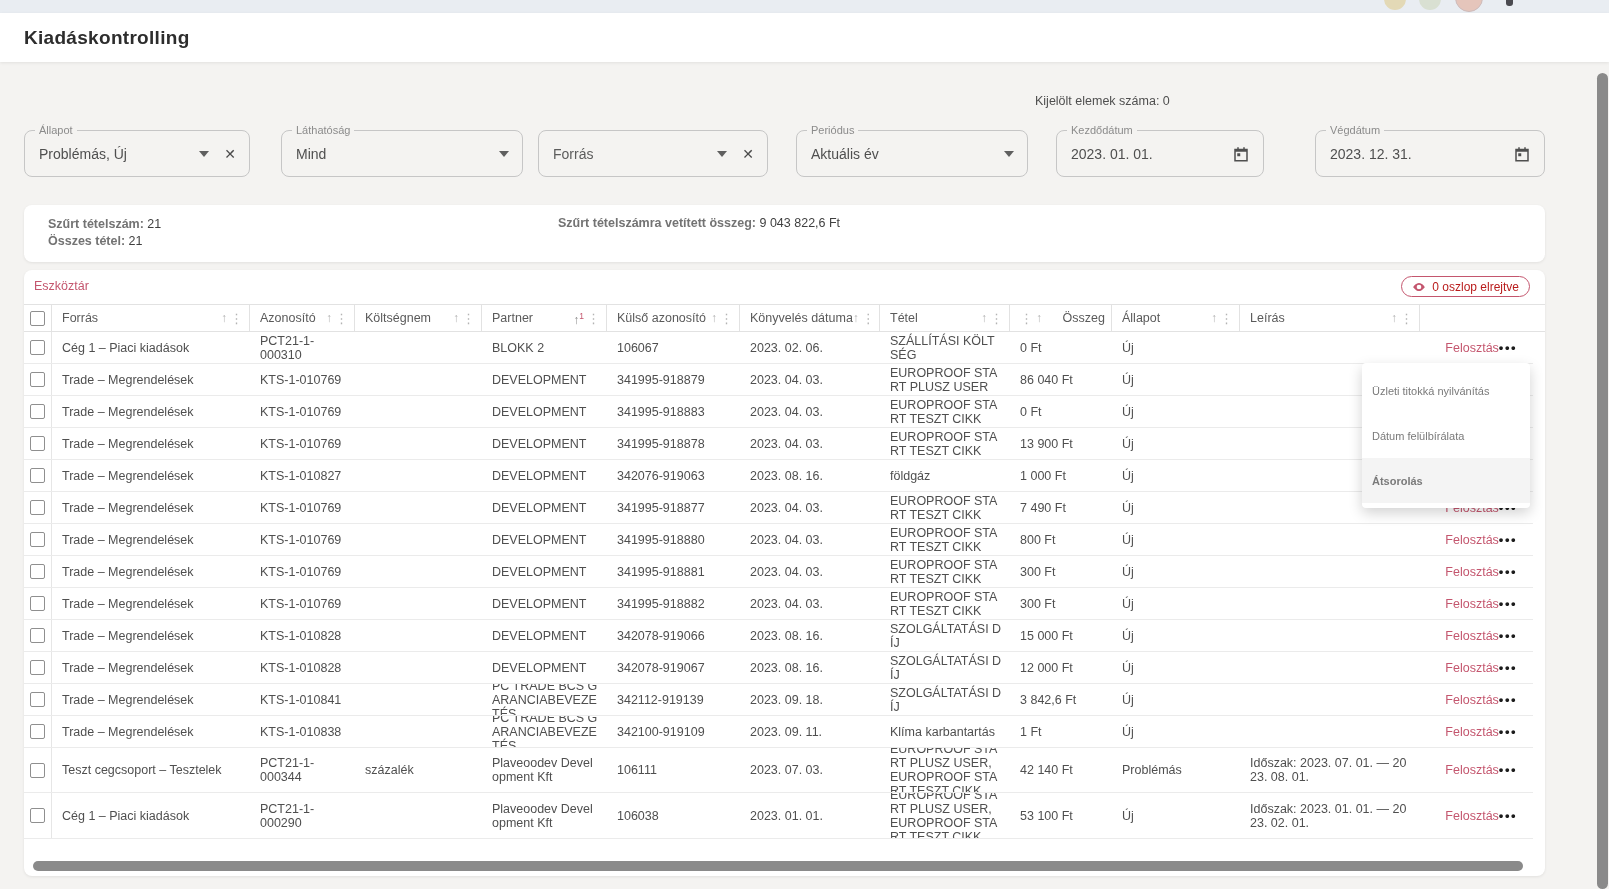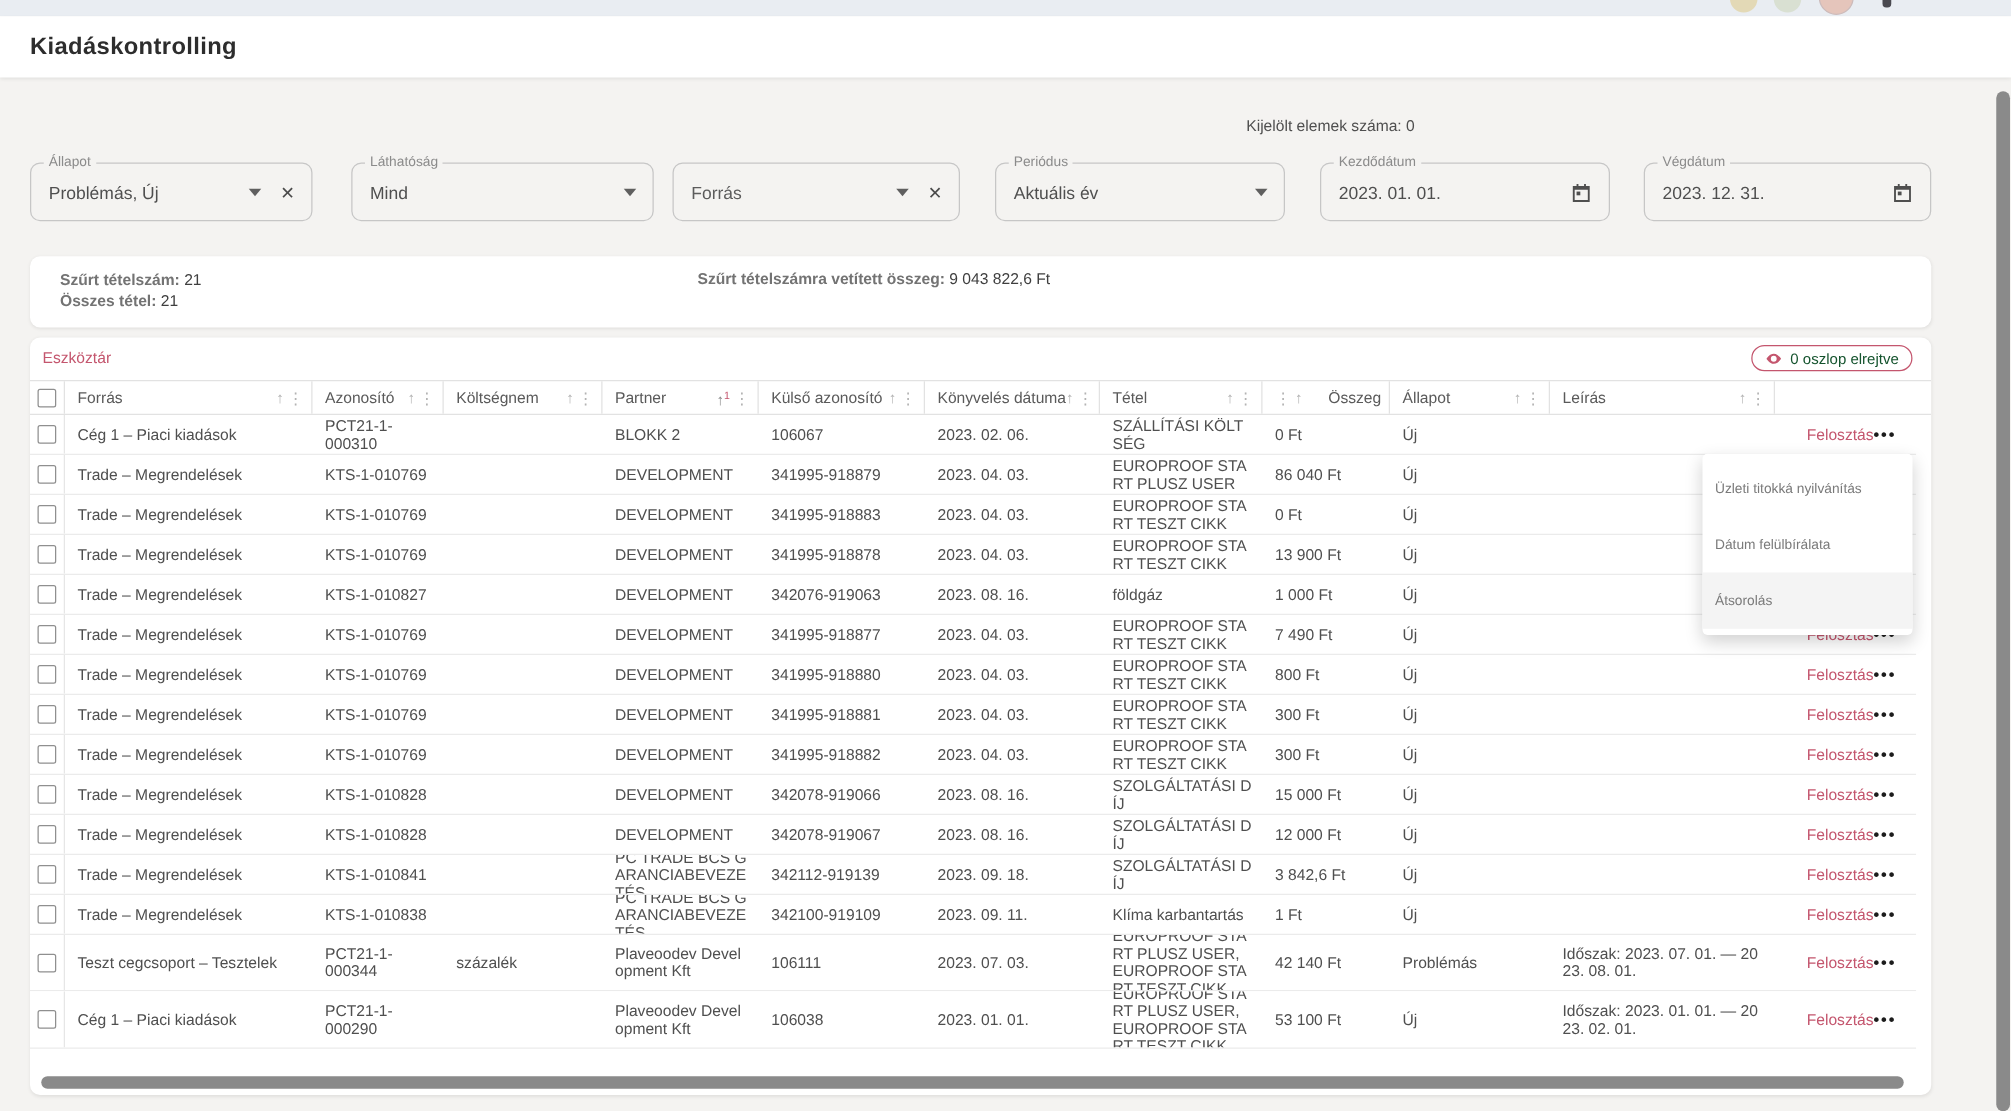--- a/index.html
+++ b/index.html
@@ -11,49 +11,49 @@
   .topstrip { position:absolute; left:0; top:0; width:1609px; height:13px; background:#e9edf2; overflow:hidden; }
   .mini { position:absolute; border-radius:50%; }
   .mini1 { left:1384px; top:-12px; width:22px; height:22px; background:#e3d9b6; }
   .mini2 { left:1419px; top:-12px; width:22px; height:22px; background:#d9e0d2; }
   .mini3 { left:1455px; top:-16px; width:28px; height:28px; background:#e5c5bb; border:1px solid #cbb; }
   .mini4 { left:1506px; top:-6px; width:7px; height:12px; background:#4a4a50; border-radius:3px; }
 
   .titlebar { position:absolute; left:0; top:13px; width:1609px; height:49px; background:#ffffff; box-shadow:0 1px 3px rgba(0,0,0,0.08); display:flex; align-items:center; }
   .titlebar h1 { margin-left:24px; font-size:19px; font-weight:600; color:#2d2d2d; letter-spacing:0.3px; }
 
-  .selection-info { position:absolute; left:997px; top:94px; font-size:12.5px; color:#4f4f4f; }
+  .selection-info { position:absolute; left:1035px; top:94px; font-size:12.5px; color:#4f4f4f; }
 
   
   .ffield { position:absolute; top:130px; height:47px; border:1px solid #c6c6c6; border-radius:8px; background:transparent; cursor:pointer; }
   .f-allapot { left:24px; width:226px; }
   .f-lathatosag { left:281px; width:242px; }
   .f-forras { left:538px; width:230px; }
   .f-periodus { left:796px; width:232px; }
-  .f-kezdo { left:1056px; width:232px; }
+  .f-kezdo { left:1056px; width:208px; }
   .f-veg { left:1315px; width:230px; }
   .flabel { position:absolute; left:10px; top:-7px; font-size:11px; color:#8b8b8b; background:#f4f3f1; padding:0 4px; line-height:13px; }
   .fvalue { position:absolute; left:14px; top:50%; transform:translateY(-50%); font-size:14px; color:#4f4f4f; white-space:nowrap; }
   .fvalue.placeholder { color:#5c5c5c; }
   .ficons { position:absolute; right:13px; top:50%; transform:translateY(-50%); display:flex; align-items:center; gap:15px; }
   .caret { width:0; height:0; border-left:5px solid transparent; border-right:5px solid transparent; border-top:6px solid #5f5f5f; }
   .clear { font-size:14px; color:#4a4a4a; line-height:14px; }
   .calicon { display:block; }
 
   
   .card { background:#fff; border-radius:8px; box-shadow:0 1px 3px rgba(0,0,0,0.08); }
   .summary-card { position:absolute; left:24px; top:205px; width:1521px; height:57px; }
   .sumleft { position:absolute; left:24px; top:11px; font-size:12.5px; color:#3f3f3f; line-height:17px; }
   .sumleft b, .sumright b { font-weight:700; color:#737373; }
   .sumright { position:absolute; left:534px; top:11px; font-size:12.5px; color:#3f3f3f; }
 
   
   .table-card { position:absolute; left:24px; top:270px; width:1521px; height:606px; overflow:hidden; }
   .toolbar-label { position:absolute; left:10px; top:9px; font-size:12.5px; color:#c4566e; cursor:pointer; }
-  .pill { position:absolute; right:15px; top:6px; height:21px; border:1px solid #c4566e; border-radius:11px; padding:0 10px; display:flex; align-items:center; gap:6px; color:#14532d; font-size:12px; cursor:pointer; background:#fff; }
+  .pill { position:absolute; right:15px; top:6px; height:21px; border:1px solid #c4566e; border-radius:11px; padding:0 10px; display:flex; align-items:center; gap:6px; color:#b91c1c; font-size:12px; cursor:pointer; background:#fff; }
 
   .trow { display:grid; grid-template-columns:28px 198px 105px 127px 125px 133px 140px 130px 102px 128px 180px 1fr; }
   .thead { position:absolute; top:34px; left:0; right:0; height:28px; border-top:1px solid #e2e2e2; border-bottom:1px solid #e2e2e2; }
   .th { display:flex; align-items:center; justify-content:space-between; padding:0 6px 0 10px; font-size:12.5px; color:#5a5a5a; border-right:1px solid #e2e2e2; overflow:hidden; white-space:nowrap; }
   .th.right { justify-content:flex-start; }
   .th.right .hlabel { margin-left:auto; }
   .hicons { display:flex; align-items:center; gap:3px; color:#b3b3b3; flex-shrink:0; }
   .arr { font-size:12px; line-height:12px; cursor:pointer; }
   .arr.active { color:#8a8a8a; }
   .arr sup { color:#c4566e; font-size:8.5px; }
@@ -68,21 +68,21 @@
   .brow:nth-child(15) { height:46px; }
   .cell { display:flex; align-items:center; padding:0 8px 0 10px; font-size:12.5px; color:#4f4f4f; line-height:14px; overflow:hidden; }
   .wrapcell { word-break:break-all; }
   .c-act { justify-content:flex-end; padding-right:16px; }
   .act-label { color:#c4566e; cursor:pointer; white-space:nowrap; }
   .dots { color:#1c1c1c; font-weight:700; font-size:13px; letter-spacing:1.5px; cursor:pointer; }
 
   
   .ctx-menu { position:absolute; left:1362px; top:363px; width:168px; background:#fff; border-radius:4px; box-shadow:0 5px 14px rgba(0,0,0,0.18); padding:5px 0; z-index:20; }
   .ctx-item { height:45px; display:flex; align-items:center; padding:0 10px; font-size:11px; color:#7a7a7a; cursor:pointer; white-space:nowrap; }
-  .ctx-item.active { background:#f4f4f4; }
+  .ctx-item.active { background:#f4f4f4;font-weight:bold; }
 
   
   .hscroll { position:absolute; left:33px; top:861px; width:1490px; height:10px; background:#8a8a8a; border-radius:5px; z-index:30; }
   .vscroll { position:absolute; left:1597px; top:73px; width:11px; height:816px; background:#8a8a8a; border-radius:6px; z-index:30; }
 </style>
 </head>
 <body>
 
 <div class="page">
 

